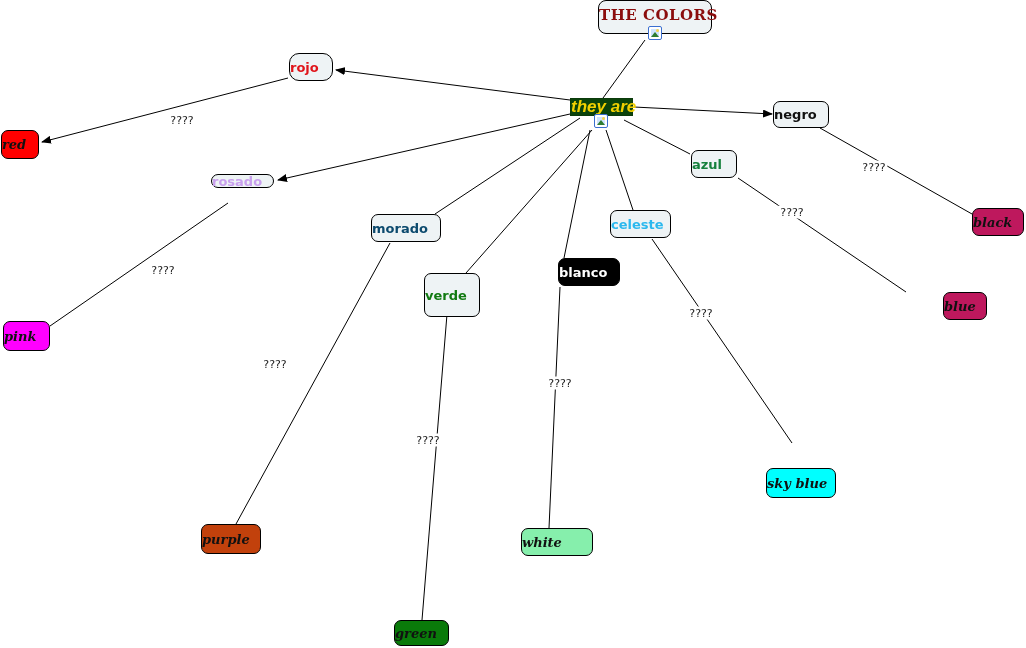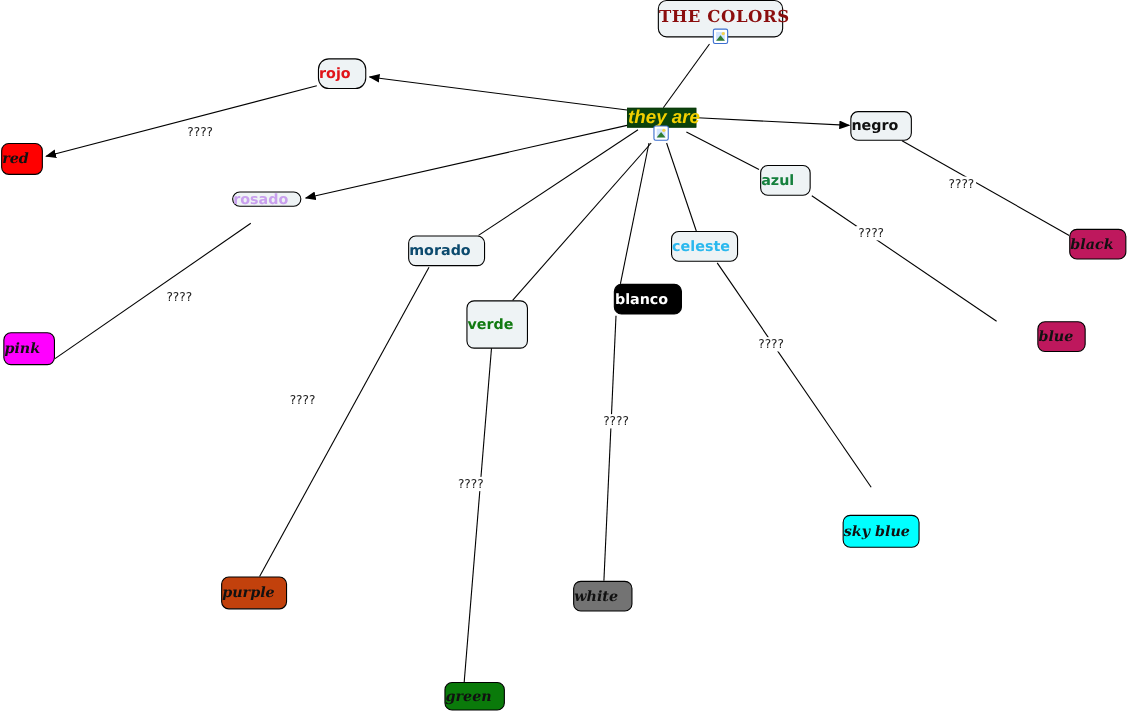--- a/index.html
+++ b/index.html
@@ -108,30 +108,30 @@
   <div class="node es" style="left:691px; top:150px; width:46px; height:28px;">
     <span style="color:#15803d;">azul</span>
   </div>
   <div class="node es" style="left:773px; top:101px; width:56px; height:27px;">
     <span style="color:#111111;">negro</span>
   </div>
 
   <div class="node en" style="left:1px; top:130px; width:38px; height:29px; background:#ff0000;">
     <span>red</span>
   </div>
-  <div class="node en" style="left:3px; top:302px; width:47px; height:30px; background:#ff00ff;">
+  <div class="node en" style="left:3px; top:321px; width:47px; height:30px; background:#ff00ff;">
     <span>pink</span>
   </div>
   <div class="node en" style="left:201px; top:524px; width:60px; height:30px; background:#c2410c;">
     <span>purple</span>
   </div>
-  <div class="node en" style="left:394px; top:620px; width:55px; height:26px; background:#0a7a0a;margin-left:10px;">
+  <div class="node en" style="left:394px; top:620px; width:55px; height:26px; background:#0a7a0a;">
     <span>green</span>
   </div>
-  <div class="node en" style="left:521px; top:528px; width:54px; height:28px; background:#737373;">
+  <div class="node en" style="left:521px; top:528px; width:72px; height:28px; background:#86efac;">
     <span>white</span>
   </div>
   <div class="node en" style="left:766px; top:468px; width:70px; height:30px; background:#00ffff;">
     <span>sky blue</span>
   </div>
   <div class="node en" style="left:906px; top:292px; width:44px; height:28px; background:#be185d;margin-left:37px;">
     <span>blue</span>
   </div>
   <div class="node en" style="left:972px; top:208px; width:52px; height:28px; background:#be185d;">
     <span>black</span>

